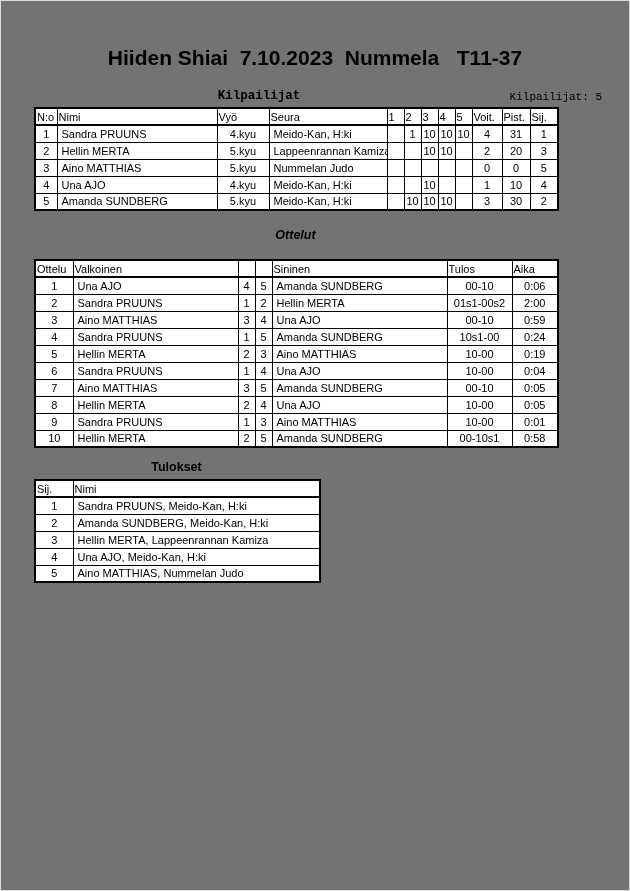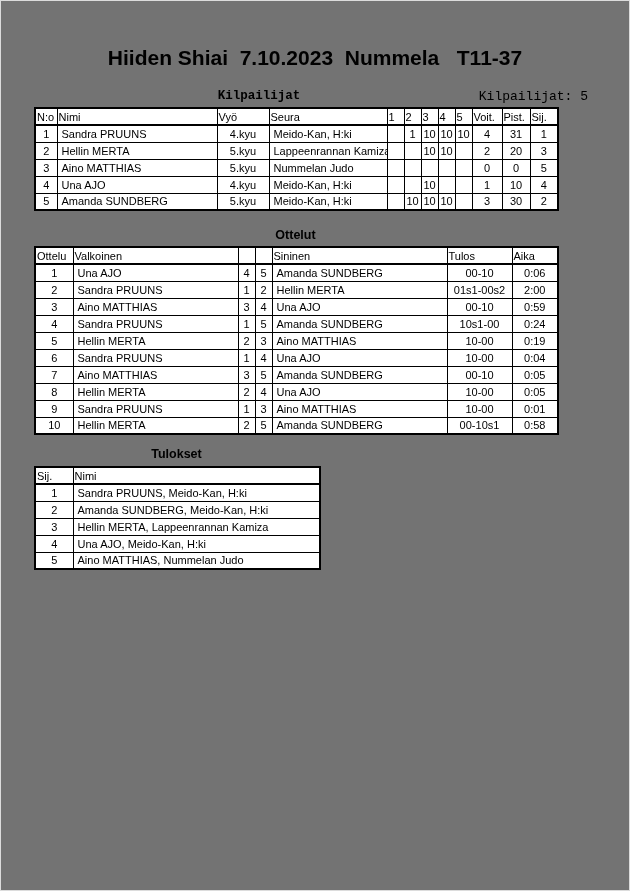--- a/index.html
+++ b/index.html
@@ -3,22 +3,22 @@
 <meta charset="utf-8">
 <style>
   * { margin:0; padding:0; box-sizing:border-box; }
   html, body { background:#fff; }
   body { font-family:"Liberation Sans","DejaVu Sans",sans-serif; color:#000; }
   .page { position:relative; width:630px; height:891px; background:#737373; border:1px solid #dcdcdc; overflow:hidden; }
   .title { padding-top:45px; font-size:21px; font-weight:bold; text-align:center; white-space:pre; line-height:24px; }
   .sec-heading { font-size:12.5px; font-weight:bold; text-align:center; line-height:15px; }
   .sec-row { position:relative; margin:19px 0 0 33px; width:568px; height:15px;font-family:Liberation Mono, monospace; }
   .sec-row .sec-heading { width:450px; }
-  .count { position:absolute; right:14px; top:2px; font-size:13px; line-height:12px; }
-  .h-o { margin:17px 0 3px 33px; width:523px; }
+  .count { position:absolute; right:0; top:2px; font-size:11px; line-height:12px; }
+  .h-o { margin:17px 0 16px 33px; width:523px;font-style:italic; }
   .h-t { margin:12px 0 0 33px; width:285px;text-align:center; }
   table { border-collapse:collapse; table-layout:fixed; margin-left:33px; background:#fff; border:2px solid #000; }
   .t1, .t2 { width:523px; }
   .t3 { width:285px; }
   .t1 { margin-top:3px; }
   .t2 { margin-top:3px; }
   .t3 { margin-top:4px; }
   th, td { border:1px solid #000; height:17px; font-size:11px; padding:0 1px; overflow:hidden; white-space:nowrap; vertical-align:middle; }
   thead th { font-weight:normal; text-align:left; border-bottom:2px solid #000; }
   td.c { text-align:center; }

